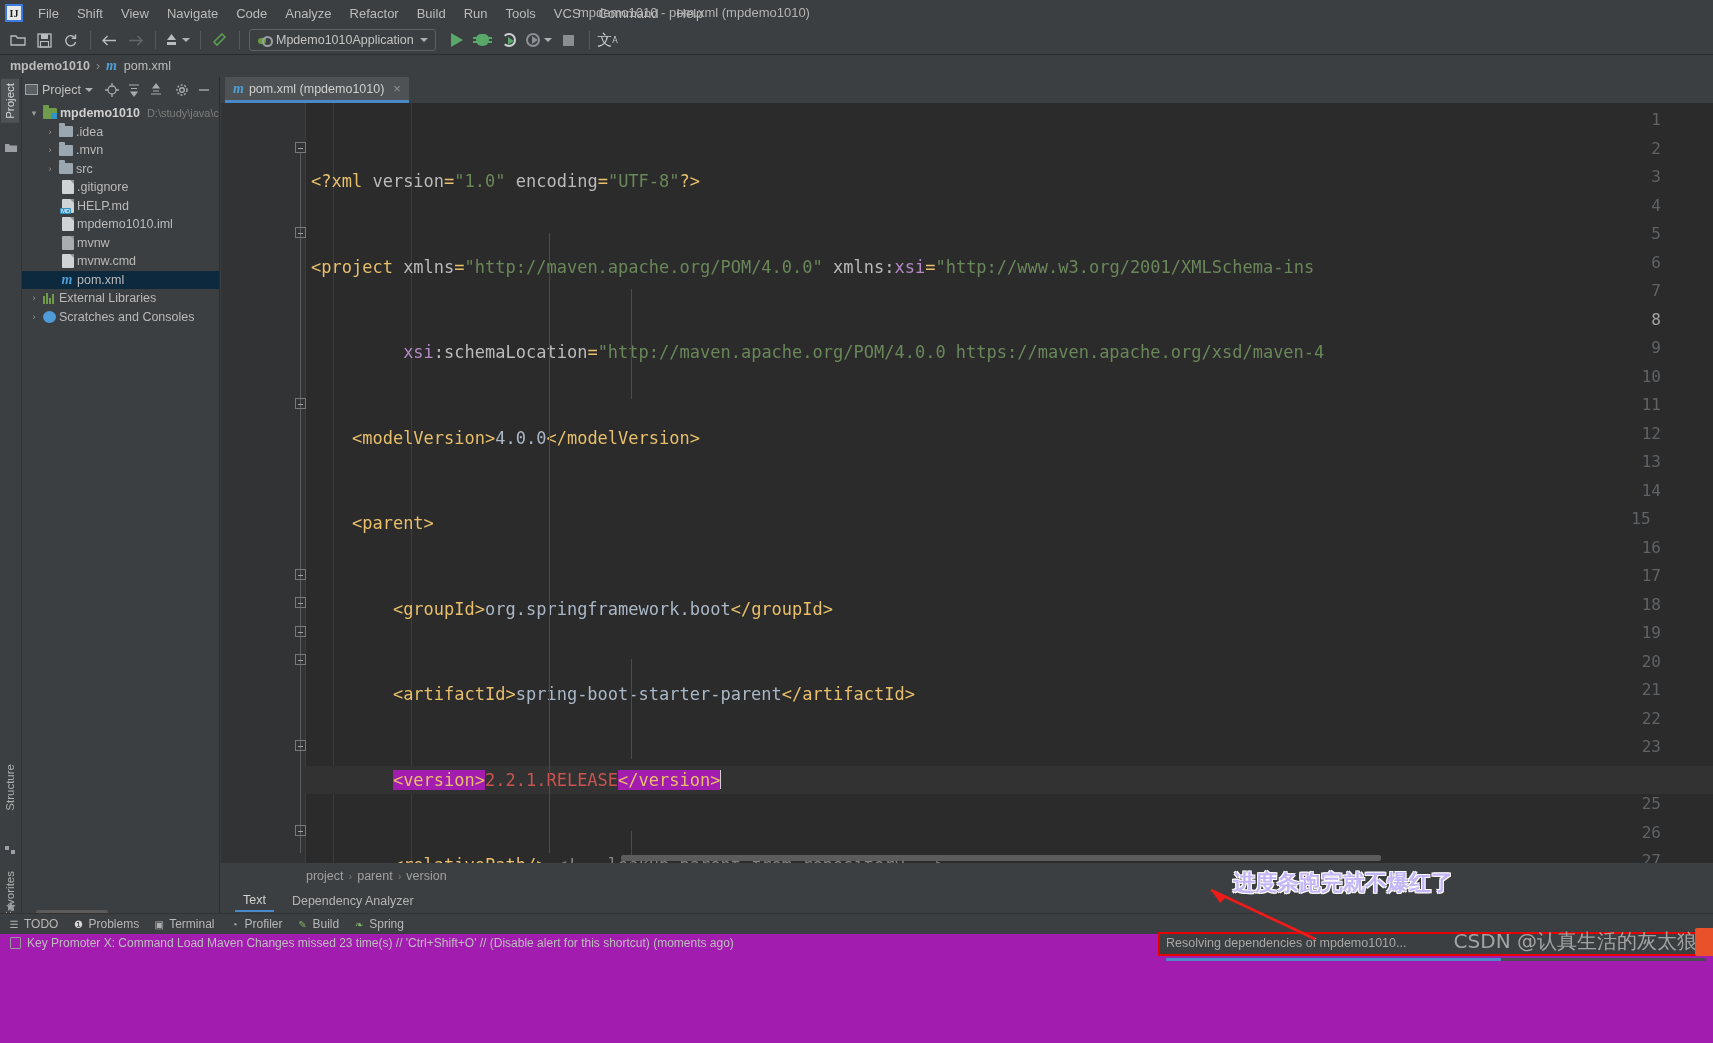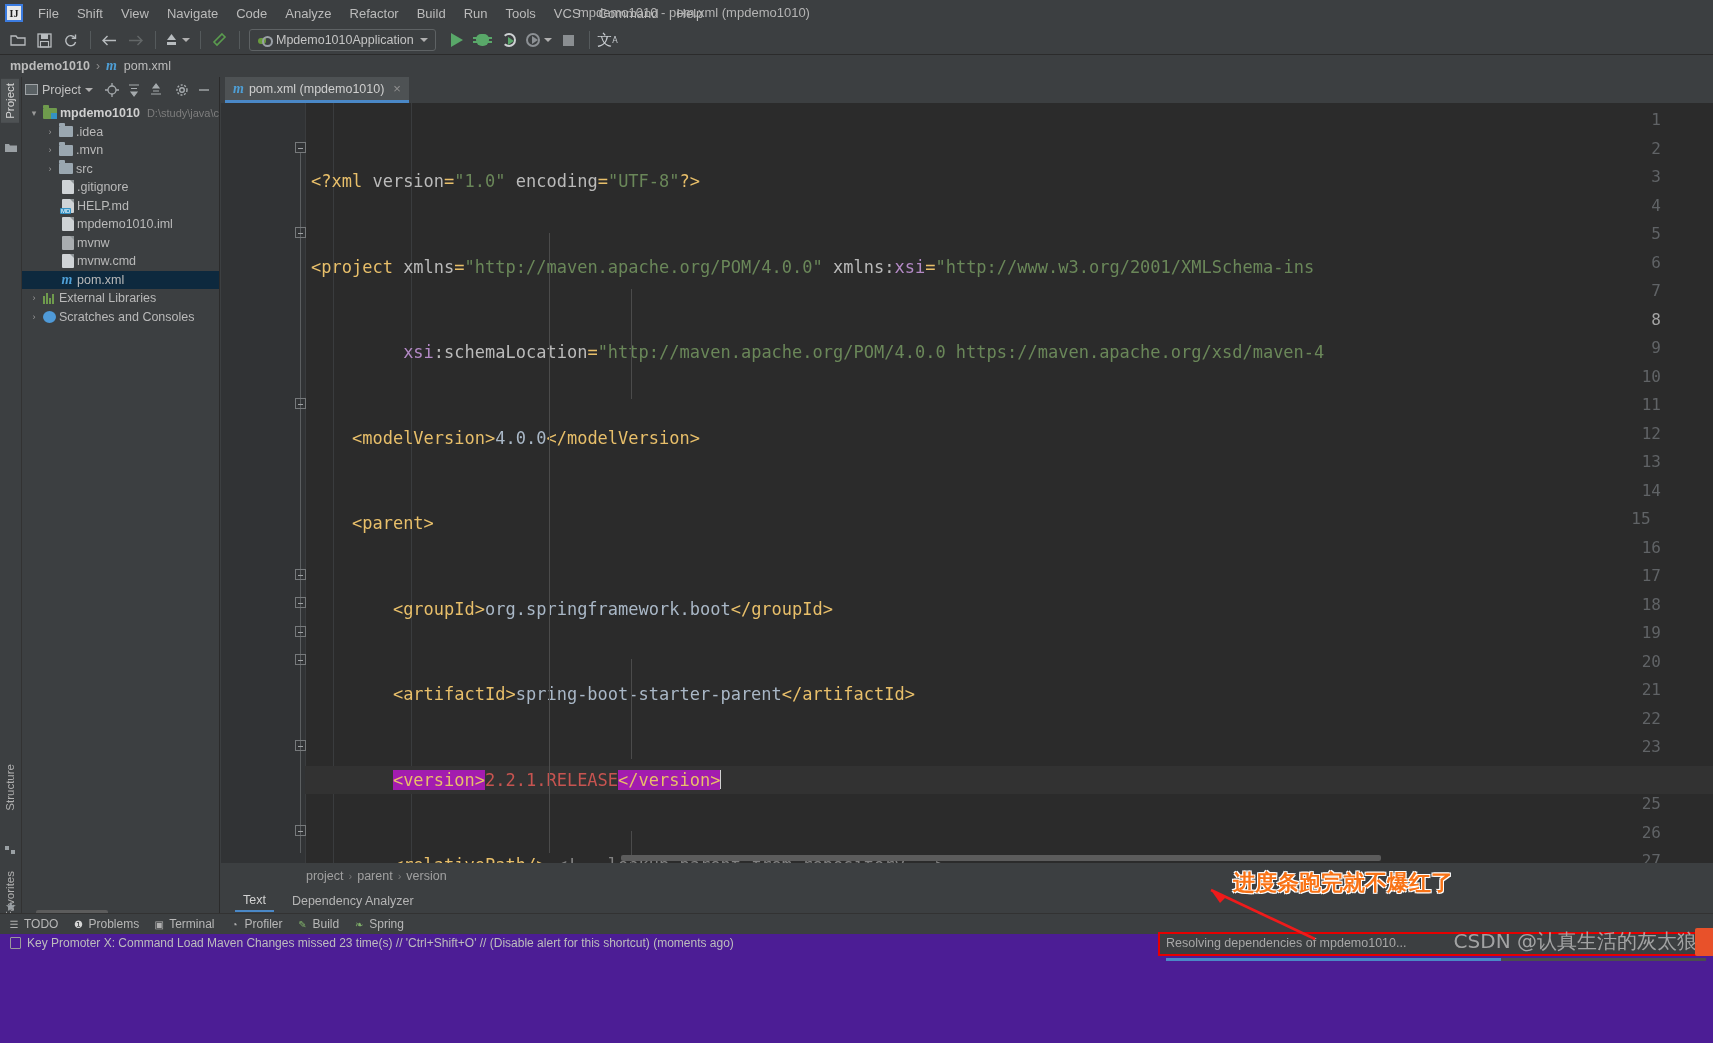--- a/index.html
+++ b/index.html
@@ -205,21 +205,21 @@
     position: absolute; left: 0; top: 913px; width: 1713px; height: 21px;
     background: #3c3f41; display: flex; align-items: center; padding-left: 8px; gap: 14px;
     border-top: 1px solid #323232;
   }
   .tw { display: flex; align-items: center; gap: 4px; color: #b7b7b7; font-size: 12px; }
   .tw-ic { width: 12px; height: 12px; display:flex;align-items:center;justify-content:center;font-size:10px;color:#b0b0b0; }
 
   
   .statusbar {
     position: absolute; left: 0; top: 934px; width: 1713px; height: 109px;
-    background: #4c1d95;
+    background: #a21caf;
   }
   .status-msg {
     position: absolute; left: 10px; top: 2px; display: flex; align-items: center; gap: 6px;
     color: #bdbdbd; font-size: 12px;
   }
   .status-box { width: 11px; height: 12px; border: 1.3px solid #9a9a9a; border-radius: 1px; }
 
   
   .prog-box {
     position: absolute; left: 1158px; top: 932px; width: 555px; height: 24px;
@@ -229,21 +229,21 @@
     position: absolute; left: 1166px; top: 936px; color: #a7a7a7; font-size: 12.5px;
   }
   .prog-bar {
     position: absolute; left: 1166px; top: 958px; width: 540px; height: 3px; background:#4a4d4f;
   }
   .prog-fill { height:100%; width: 62%; background:#4a88c7; }
 
   
   .anno {
     position: absolute; left: 1233px; top: 868px;
-    color: #f97316; font-size: 22px; font-weight: bold;
+    color: #c4b5fd; font-size: 22px; font-weight: bold;
     font-family: "DejaVu Sans", sans-serif;
     text-shadow: 1px 1px 0 #fff, -1px -1px 0 #fff, 1px -1px 0 #fff, -1px 1px 0 #fff;
     white-space: nowrap;
   }
   .anno-arrow { position: absolute; left: 1193px; top: 884px; width: 130px; height: 60px; }
   .csdn {
     position: absolute; right: 16px; top: 928px;
     color: #c9c9c9; font-size: 20px; opacity: .72; white-space: nowrap;
     font-family: "DejaVu Sans", sans-serif;
   }

